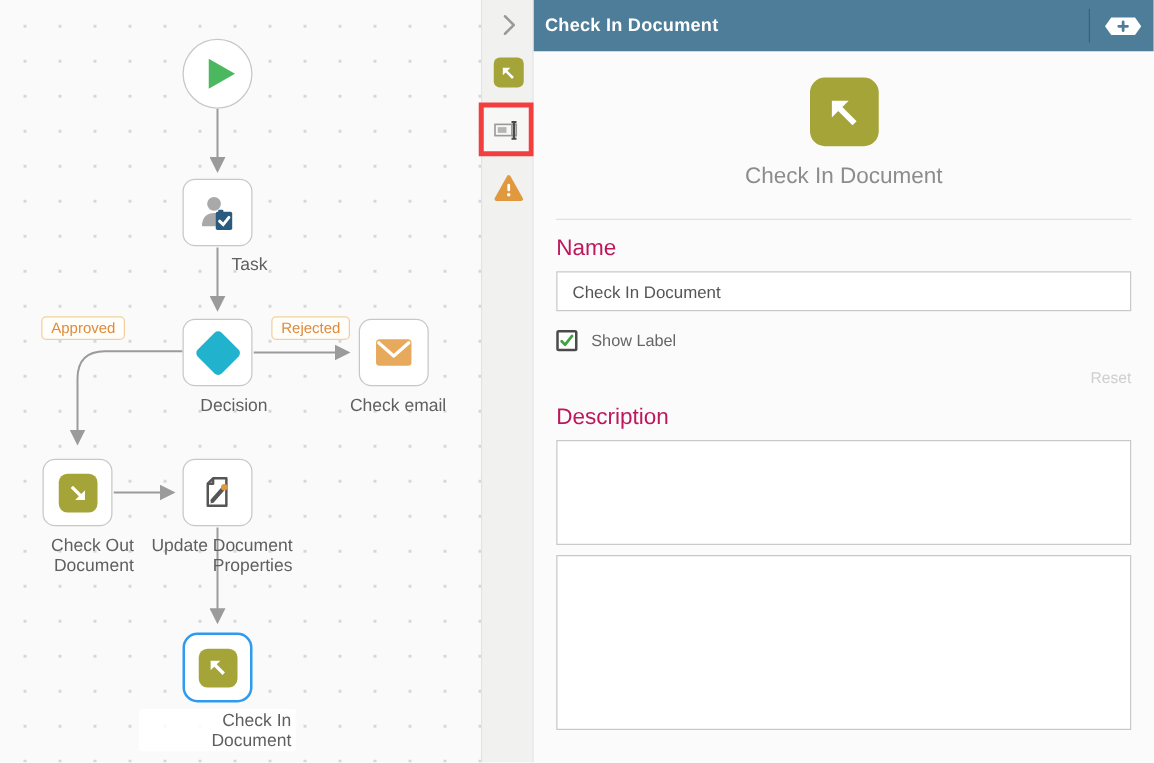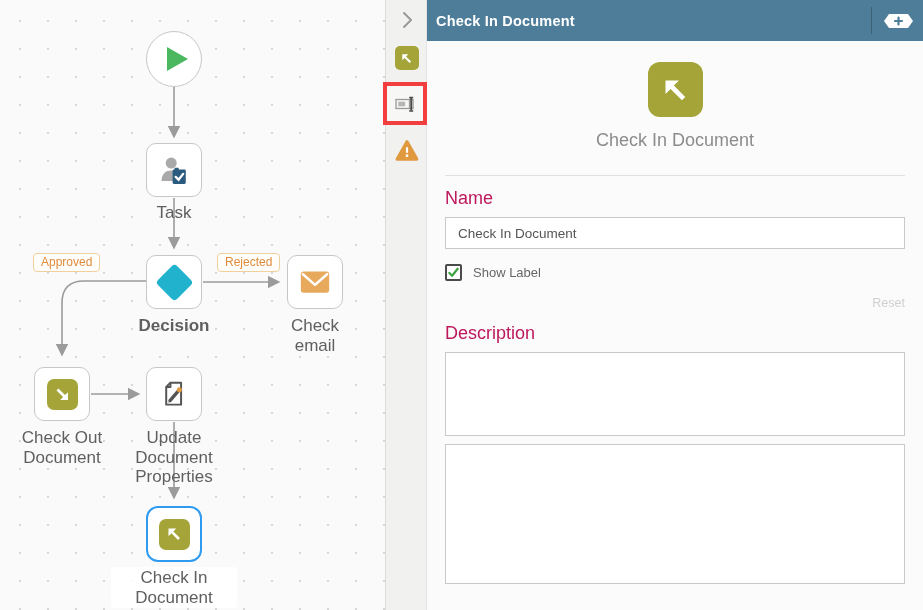--- a/index.html
+++ b/index.html
@@ -33,22 +33,22 @@
     background: #fff;
     border: 1px solid #c7c7c7;
     border-radius: 10px;
     display: flex; align-items: center; justify-content: center;
   }
   .node.circle { height: 56px; border-radius: 50%; }
   .node.selected { border: 2px solid #2e9bf0; border-radius: 12px; height: 56px; }
 
   .node-label {
     position: absolute;
-    text-align: center;
-    font-size: 17px;
+    text-align: right;
+    font-size: 14px;
     color: #5f5f5f;
     line-height: 1.15;
   }
   .node-label.glow { background: rgba(255,255,255,0.85); border-radius: 3px; padding: 1px 4px; }
 
   .play-triangle {
     width: 0; height: 0;
     border-top: 12px solid transparent;
     border-bottom: 12px solid transparent;
     border-left: 21px solid #4bb860;
@@ -212,21 +212,21 @@
         <rect x="13.4" y="10.4" width="3" height="2.2" rx="0.6" fill="#2a5a7d"></rect>
         <rect x="12" y="11.6" width="9.5" height="10.5" rx="1" fill="#2a5a7d"></rect>
         <path d="M14.2 17 L16.3 19 L19.6 14.8" stroke="#fff" stroke-width="1.7" fill="none" stroke-linecap="round"></path>
       </svg>
     </div>
     <div class="node-label" style="left:134px; top:203px; width:80px;">Task</div>
 
     <div class="node" style="left:146px; top:255px;">
       <div class="diamond"></div>
     </div>
-    <div class="node-label" style="left:134px; top:316px; width:80px;font-weight:bold;">Decision</div>
+    <div class="node-label" style="left:134px; top:316px; width:80px;">Decision</div>
 
     <div class="edge-badge" style="left:33px; top:253px;">Approved</div>
     <div class="edge-badge" style="left:217px; top:253px;">Rejected</div>
 
     <div class="node" style="left:287px; top:255px;">
       <svg width="34" height="30" viewBox="0 0 24 20">
         <rect x="2" y="2.5" width="20" height="15" rx="2" fill="#e7a95c"></rect>
         <path d="M3.5 4.5 L12 12 L20.5 4.5" stroke="#fff" stroke-width="1.8" fill="none" stroke-linecap="round" stroke-linejoin="round"></path>
       </svg>
     </div>

